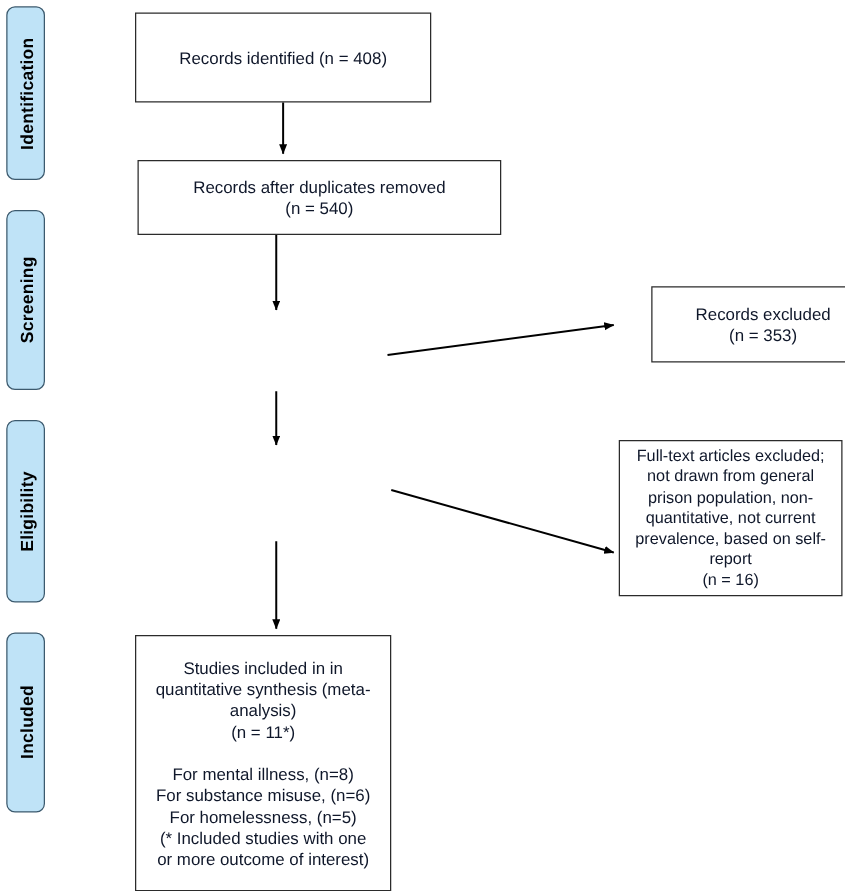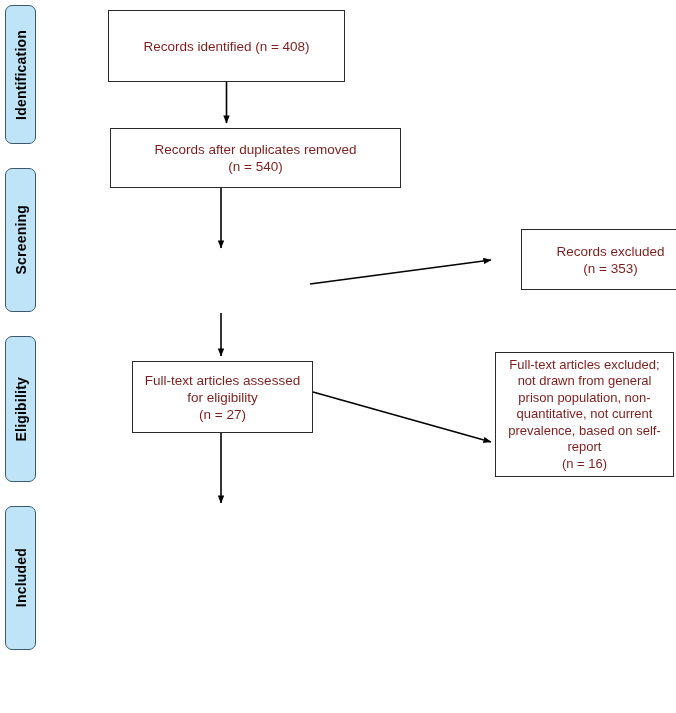--- a/index.html
+++ b/index.html
@@ -41,21 +41,21 @@
     border:1.5px solid #2b2b2b;
     box-sizing:border-box;
     display:flex;
     align-items:center;
     justify-content:center;
     text-align:center;
   }
   .fbox-text{
     font-size:13.5px;
     line-height:17px;
-    color:#7f1d1d;
+    color:#0f172a;
     padding:0 6px;
     white-space:pre-line;
   }
   .fbox-text.small{
     font-size:13px;
     line-height:16.5px;
   }
 
   
   #arrows{position:absolute;left:0;top:0;width:676px;height:713px;pointer-events:none;}
@@ -89,36 +89,43 @@
     <span class="fbox-text">Records after duplicates removed
 (n =  540)</span>
   </div>
 
 
   <div class="fbox" style="left:521px;top:229px;width:179px;height:61px;">
     <span class="fbox-text">Records excluded
 (n = 353)</span>
   </div>
 
-  <div class="fbox" style="left:132px;top:361px;width:181px;height:72px;">
-    <span class="fbox-text">Full-text articles assessed
-for eligibility
-(n = 27)</span>
-  </div>
 
   <div class="fbox" style="left:495px;top:352px;width:179px;height:125px;">
     <span class="fbox-text small">Full-text articles excluded;
 not drawn from general
 prison population, non-
 quantitative, not current
 prevalence, based on self-
 report
 (n = 16)</span>
   </div>
 
+  <div class="fbox" style="left:108px;top:508px;width:205px;height:205px;">
+    <span class="fbox-text">Studies included in in
+quantitative synthesis (meta-
+analysis)
+(n = 11*)
+
+For mental illness, (n=8)
+For substance misuse, (n=6)
+For homelessness, (n=5)
+(* Included studies with one
+or more outcome of interest)</span>
+  </div>
 
   <svg id="arrows" viewBox="0 0 676 713">
     <defs>
       <marker id="ah" markerWidth="9" markerHeight="9" refX="7.6" refY="3.2" orient="auto" markerUnits="userSpaceOnUse">
         <path d="M0,0 L8,3.2 L0,6.4 z" fill="#000"></path>
       </marker>
     </defs>
 
     <line x1="226.5" y1="82" x2="226.5" y2="123" stroke="#000" stroke-width="1.6" marker-end="url(#ah)"></line>
 

